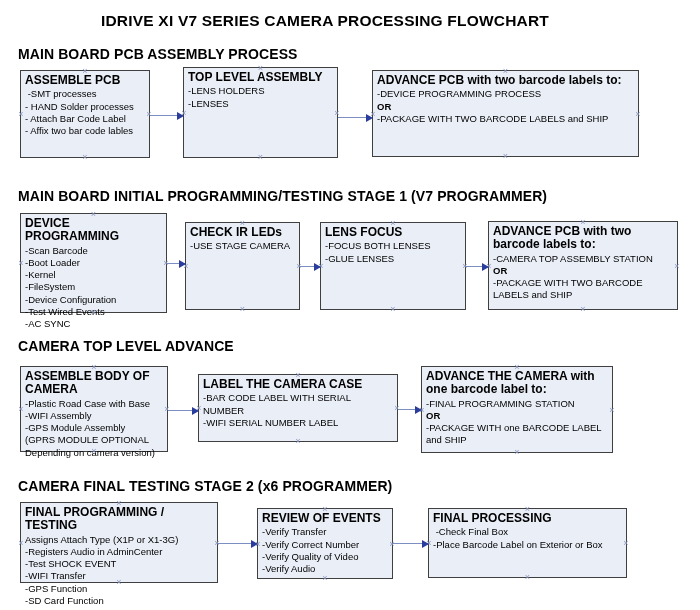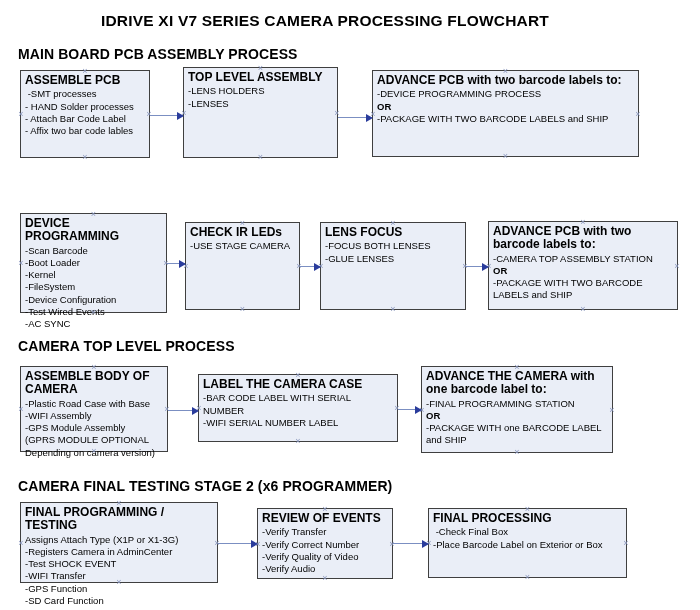--- a/index.html
+++ b/index.html
@@ -74,20 +74,21 @@
     <div class="box-line">-PACKAGE WITH TWO BARCODE LABELS and SHIP</div>
   <span class="cp t">×</span>
       <span class="cp b">×</span>
       <span class="cp l">×</span>
       <span class="cp r">×</span>
     </div>
 
   <div class="arrow" style="left:150px;top:115px;width:33px"></div>
   <div class="arrow" style="left:338px;top:117px;width:34px"></div>
 
+  <div class="section-heading" style="top:188px">MAIN BOARD INITIAL PROGRAMMING/TESTING STAGE 1 (V7 PROGRAMMER)</div>
 
   <div class="box" style="left:20px;top:213px;width:147px;height:100px">
     <div class="box-title">DEVICE PROGRAMMING</div>
     <div class="box-line">-Scan Barcode</div>
     <div class="box-line">-Boot Loader</div>
     <div class="box-line">-Kernel</div>
     <div class="box-line">-FileSystem</div>
     <div class="box-line">-Device Configuration</div>
     <div class="box-line">-Test Wired Events</div>
     <div class="box-line">-AC SYNC</div>
@@ -124,21 +125,21 @@
   <span class="cp t">×</span>
       <span class="cp b">×</span>
       <span class="cp l">×</span>
       <span class="cp r">×</span>
     </div>
 
   <div class="arrow" style="left:167px;top:263px;width:18px"></div>
   <div class="arrow" style="left:300px;top:266px;width:20px"></div>
   <div class="arrow" style="left:466px;top:266px;width:22px"></div>
 
-  <div class="section-heading" style="top:338px">CAMERA TOP LEVEL PROCESS</div>
+  <div class="section-heading" style="top:338px">CAMERA TOP LEVEL ADVANCE</div>
 
   <div class="box" style="left:20px;top:366px;width:148px;height:86px">
     <div class="box-title">ASSEMBLE BODY OF CAMERA</div>
     <div class="box-line">-Plastic Road Case with Base</div>
     <div class="box-line">-WIFI Assembly</div>
     <div class="box-line">-GPS Module Assembly</div>
     <div class="box-line">(GPRS MODULE OPTIONAL</div>
     <div class="box-line">Depending on camera version)</div>
   <span class="cp t">×</span>
       <span class="cp b">×</span>
@@ -168,21 +169,21 @@
     </div>
 
   <div class="arrow" style="left:168px;top:410px;width:30px"></div>
   <div class="arrow" style="left:398px;top:409px;width:23px"></div>
 
   <div class="section-heading" style="top:478px">CAMERA FINAL TESTING STAGE 2 (x6 PROGRAMMER)</div>
 
   <div class="box" style="left:20px;top:502px;width:198px;height:81px">
     <div class="box-title">FINAL PROGRAMMING / TESTING</div>
     <div class="box-line">Assigns Attach Type (X1P or X1-3G)</div>
-    <div class="box-line">-Registers Camera in AdminCenter</div>
+    <div class="box-line">-Registers Audio in AdminCenter</div>
     <div class="box-line">-Test SHOCK EVENT</div>
     <div class="box-line">-WIFI Transfer</div>
     <div class="box-line">-GPS Function</div>
     <div class="box-line">-SD Card Function</div>
   <span class="cp t">×</span>
       <span class="cp b">×</span>
       <span class="cp l">×</span>
       <span class="cp r">×</span>
     </div>
 

